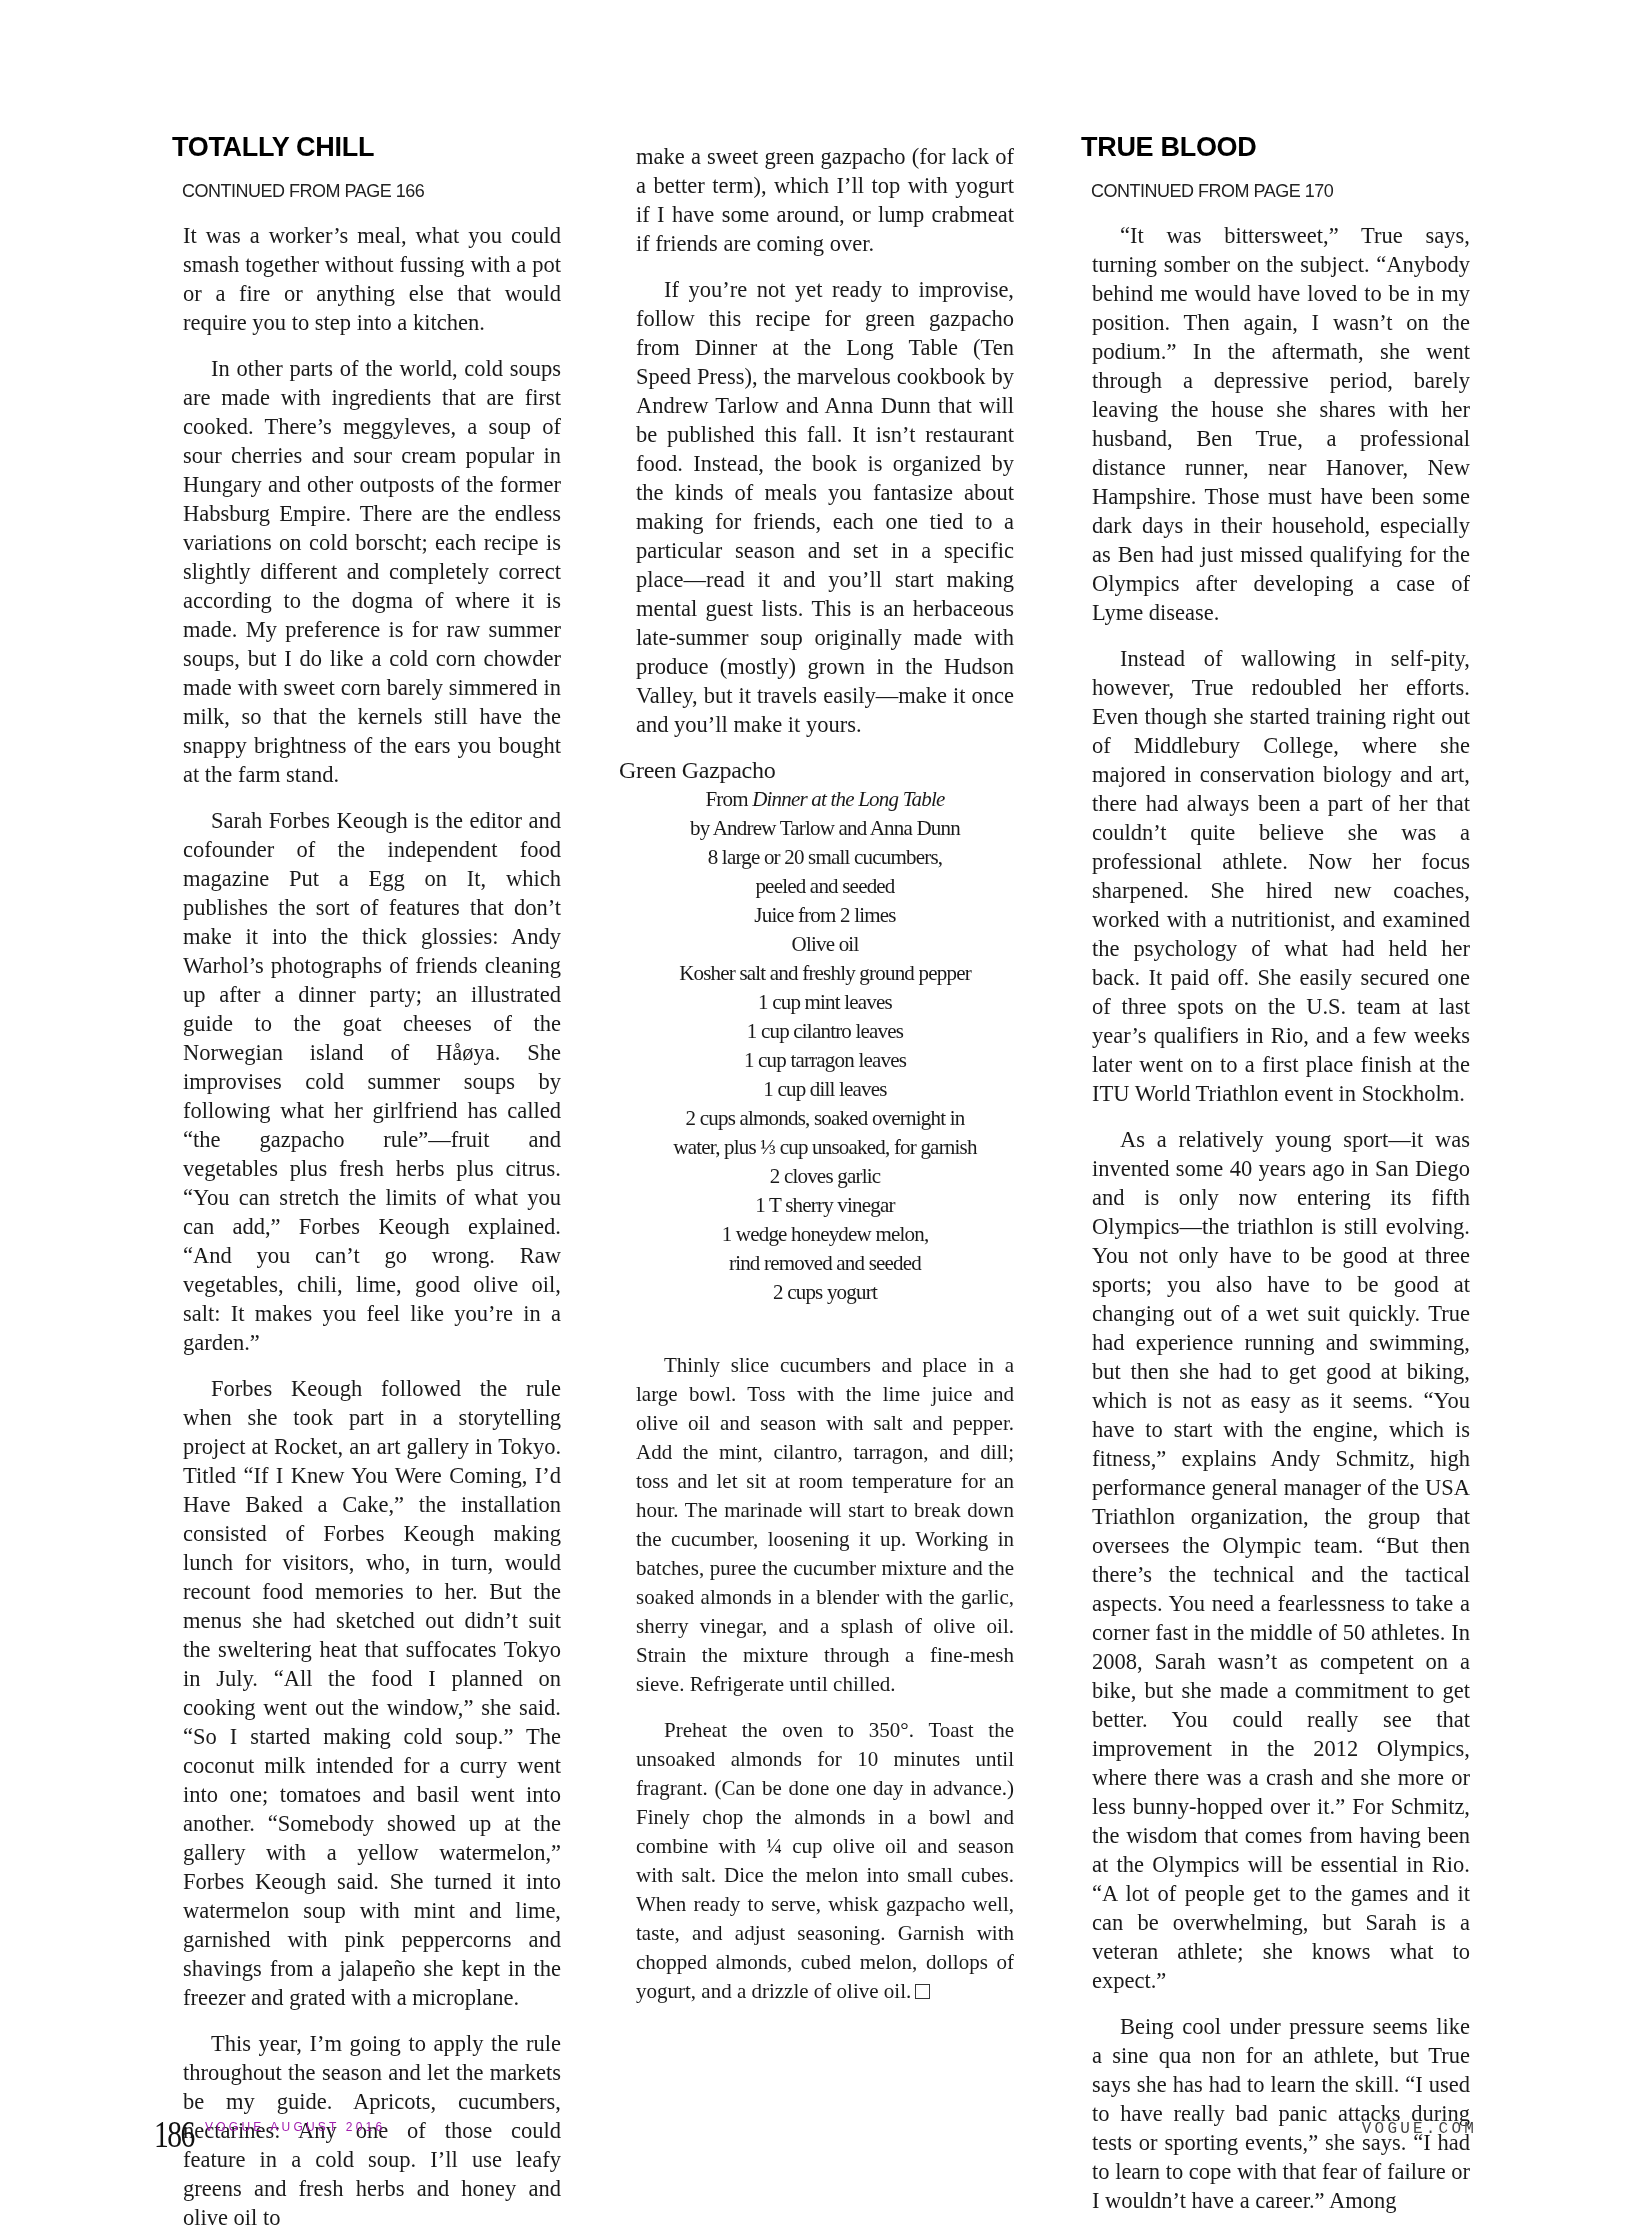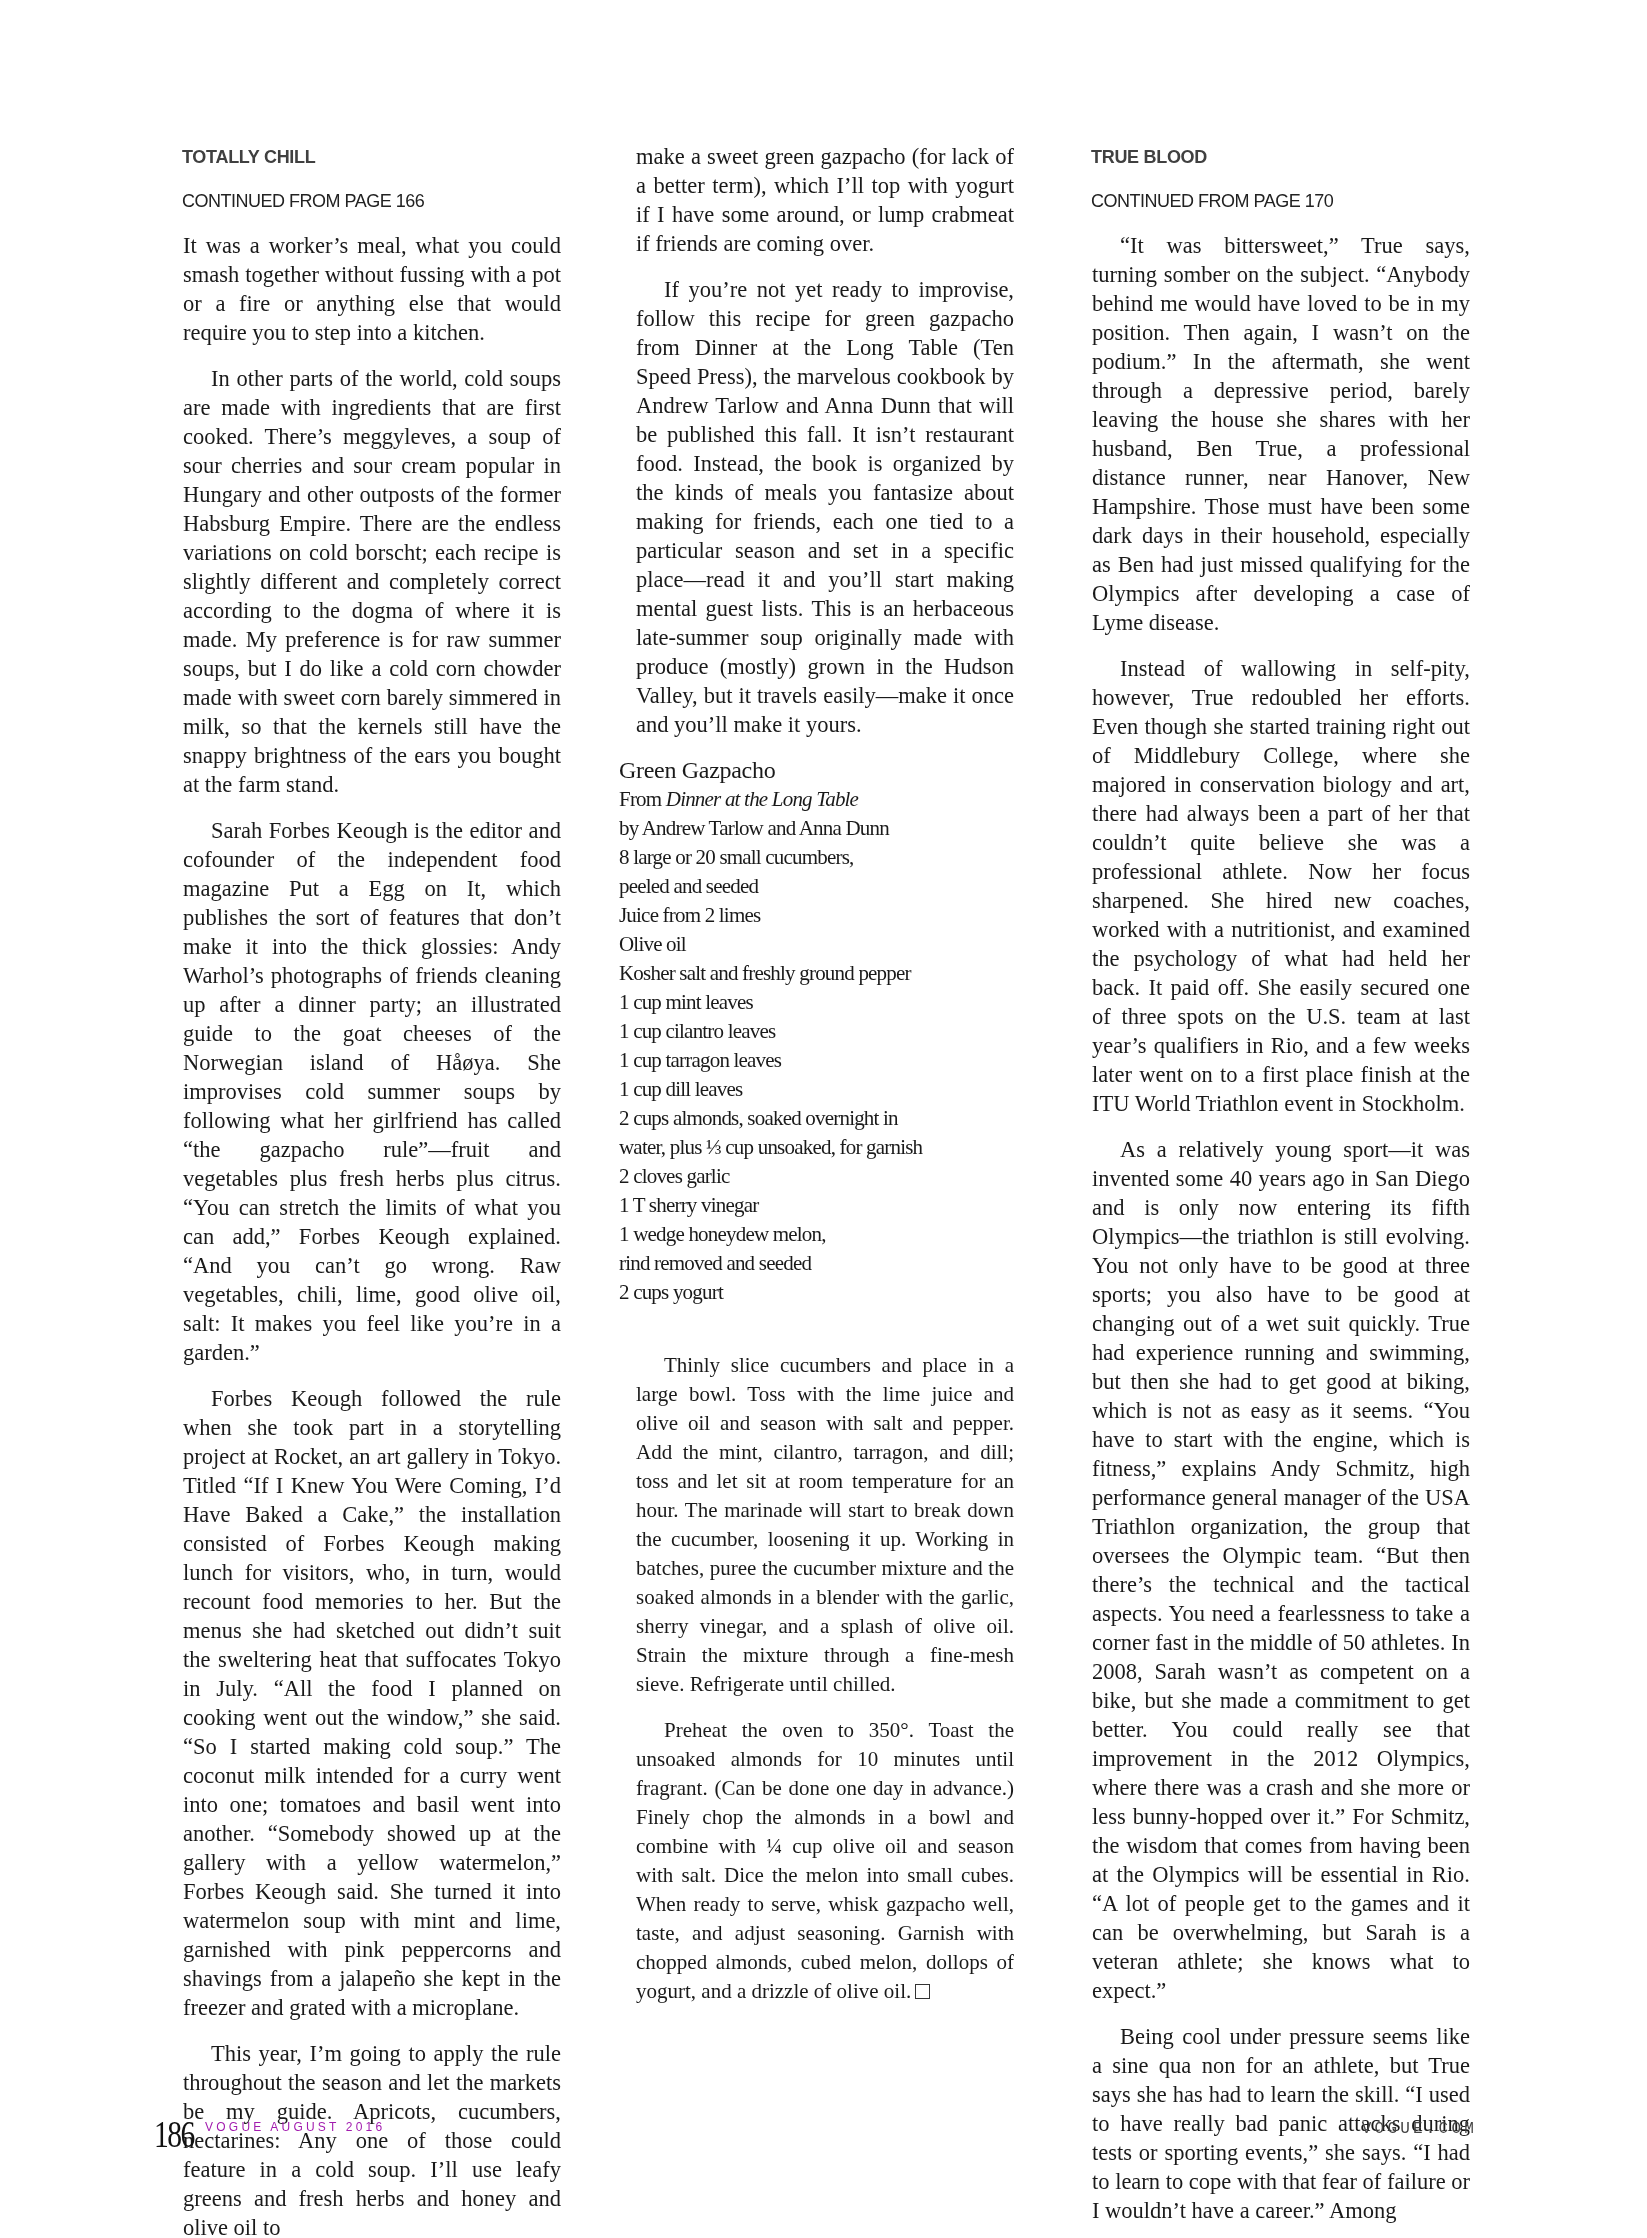--- a/index.html
+++ b/index.html
@@ -14,39 +14,39 @@
     .column {
       position: absolute; top: 125px; width: 412px;
       font-size: 22.5px; line-height: 29px;
       text-align: justify; hyphens: manual;
     }
     .col-1 { left: 166px; }
     .col-2 { left: 619px; top: 125px; }
     .col-3 { left: 1075px; }
     .section-title {
       font-family: "Liberation Sans", "DejaVu Sans", sans-serif;
-      font-weight: bold; font-size: 18px; line-height: 32px;
-      letter-spacing: -0.3px; margin: 16px; color: #404040;
+      font-weight: bold; font-size: 27px; line-height: 32px;
+      letter-spacing: -0.3px; margin: 6px; color: #000000;
     }
     .continued {
       font-family: "Liberation Sans", "DejaVu Sans", sans-serif;
       font-size: 18px; line-height: 25px; letter-spacing: -0.5px;
       margin: 16px; color: #222;
     }
     p.para { margin: 17px; text-indent: 0; }
     p.para.indent { text-indent: 28px; }
     .recipe-block { }
     .recipe-title {
       font-family: "Liberation Serif", "DejaVu Serif", serif;
       font-size: 24px; line-height: 29px; margin: 0; letter-spacing: -0.3px;
     }
     .recipe-line {
       font-family: "Liberation Serif", "DejaVu Serif", serif;
       font-size: 21px; line-height: 29px; margin: 0; letter-spacing: -0.8px;
-      text-align: left;
+      text-align: center;
     }
     .recipe-line i { font-style: italic; }
     .recipe-instructions { margin-top: 44px; font-size: 21px; }
     .end-mark {
       display: inline-block; width: 12.7px; height: 12.7px; border: 1.3px solid #333;
       vertical-align: -0.6px; margin-left: 3.8px;
     }
     .footer-left {
       position: absolute; left: 154px; top: 2116px; display: flex; align-items: flex-start;
     }

